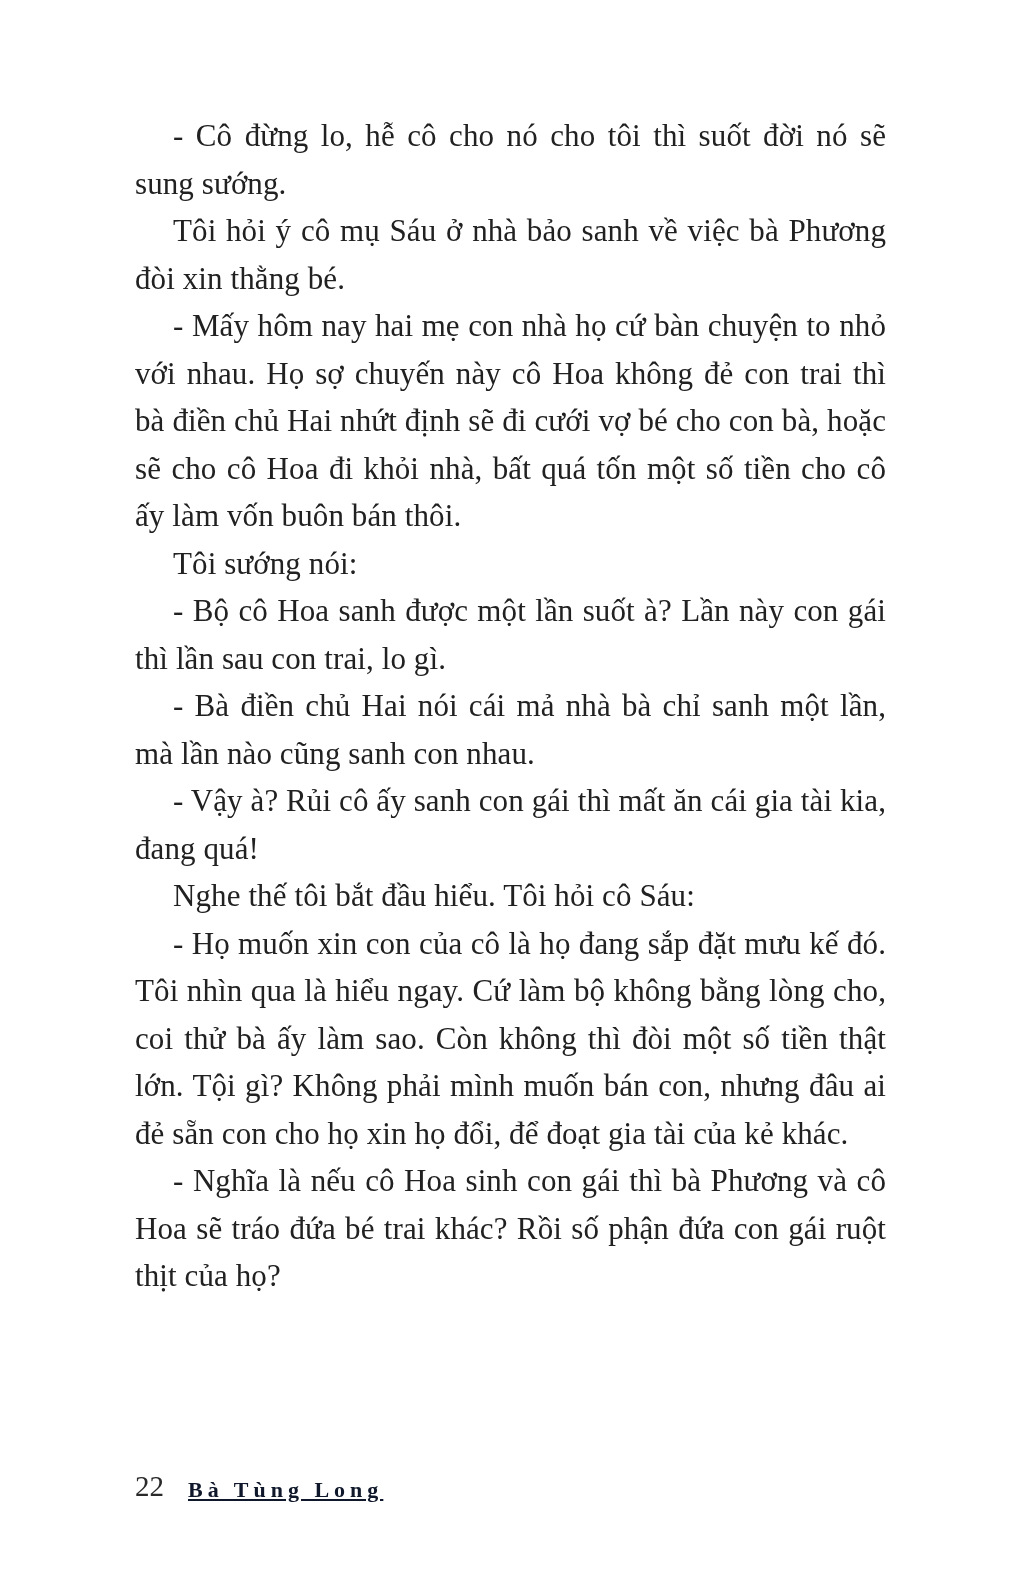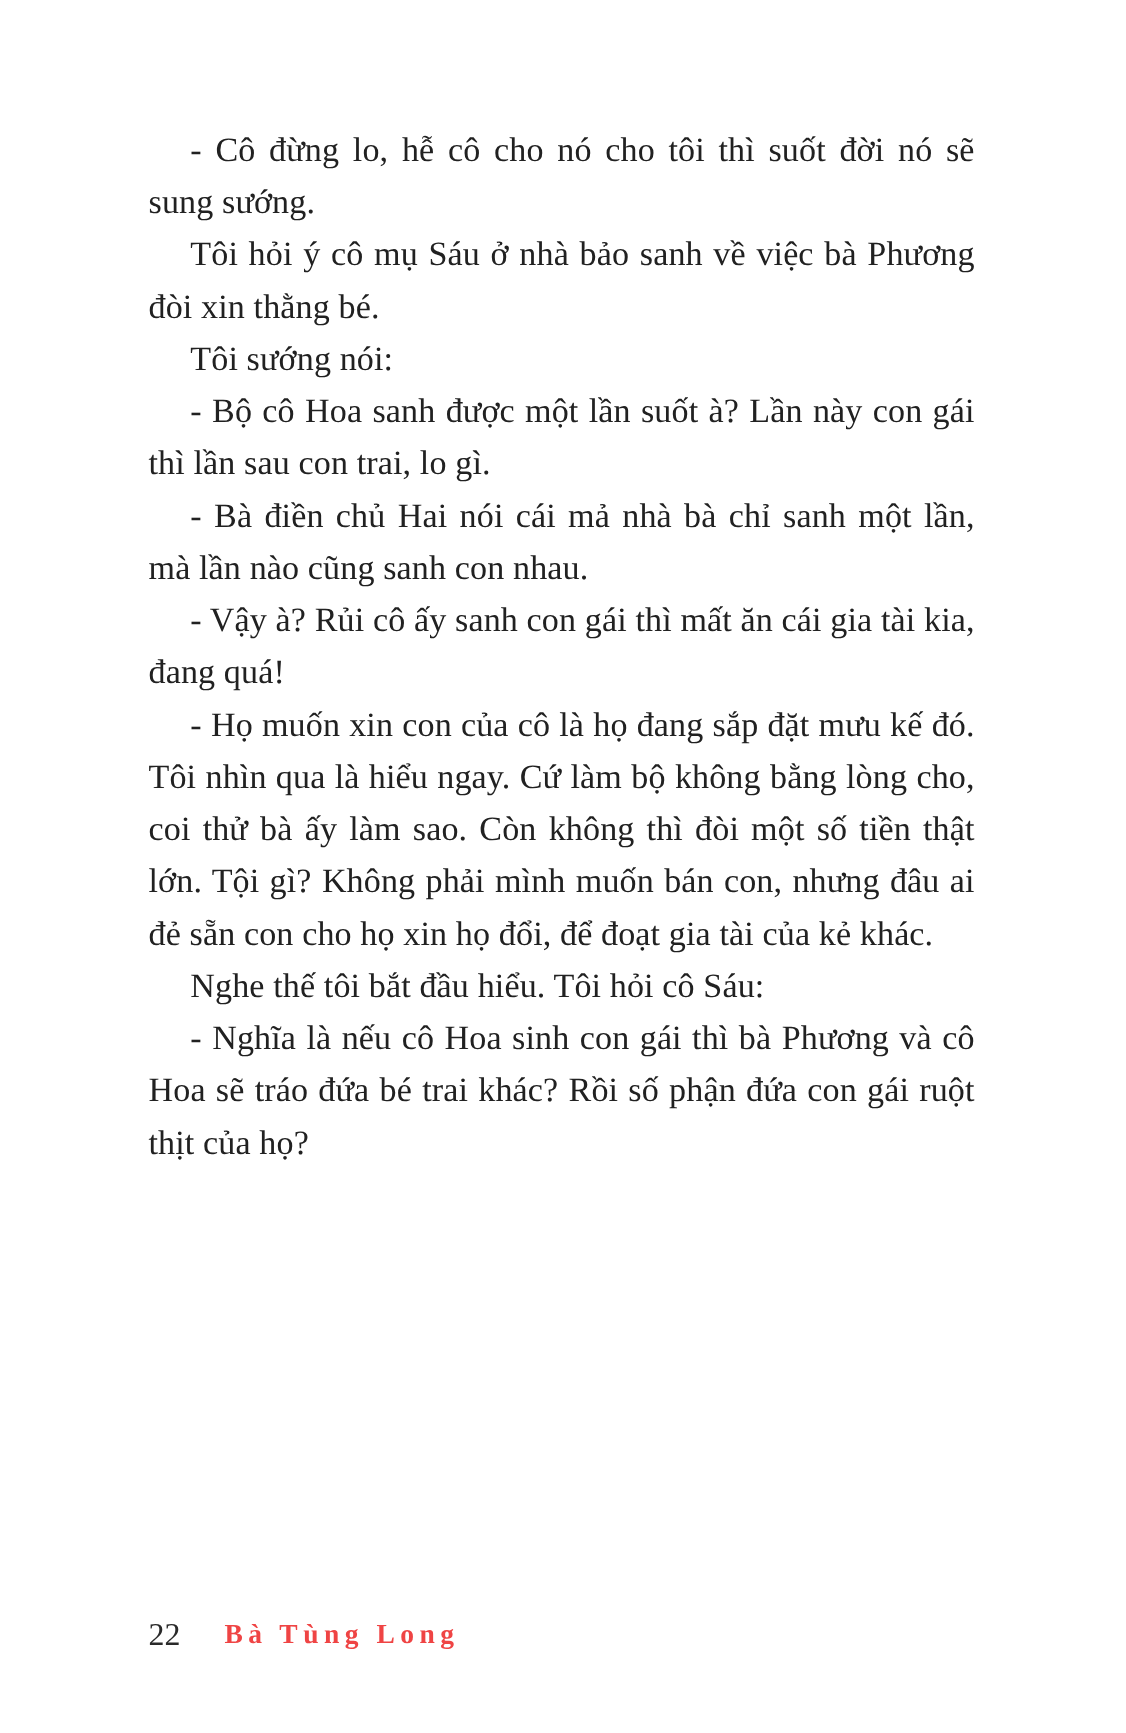--- a/index.html
+++ b/index.html
@@ -30,49 +30,51 @@
     line-height: 47.5px;
     text-align: justify;
     text-indent: 38px;
     letter-spacing: 0.1px;
   }
   .footer {
     position: absolute;
     left: 135px;
     bottom: 72px;
     display: flex;
-    align-items: center;
-    gap: 40px;
+    align-items: flex-end;
+    gap: 24px;
   }
   .page-number {
     font-size: 29px;
     font-weight: 400;
     color: #2a2a2a;
   }
   .book-title {
-    font-size: 25px;
+    font-size: 22px;
     font-weight: 700;
     letter-spacing: 5px;
-    color: #ef4444;
+    color: #0f172a;
+    text-decoration: underline;
   }
 </style>
 </head>
 <body>
 
 <div class="page">
 
   <div class="body-text">
     <p>- Cô đừng lo, hễ cô cho nó cho tôi thì suốt đời nó sẽ sung sướng.</p>
     <p>Tôi hỏi ý cô mụ Sáu ở nhà bảo sanh về việc bà Phương đòi xin thằng bé.</p>
+    <p>- Mấy hôm nay hai mẹ con nhà họ cứ bàn chuyện to nhỏ với nhau. Họ sợ chuyến này cô Hoa không đẻ con trai thì bà điền chủ Hai nhứt định sẽ đi cưới vợ bé cho con bà, hoặc sẽ cho cô Hoa đi khỏi nhà, bất quá tốn một số tiền cho cô ấy làm vốn buôn bán thôi.</p>
     <p>Tôi sướng nói:</p>
     <p>- Bộ cô Hoa sanh được một lần suốt à? Lần này con gái thì lần sau con trai, lo gì.</p>
     <p>- Bà điền chủ Hai nói cái mả nhà bà chỉ sanh một lần, mà lần nào cũng sanh con nhau.</p>
     <p>- Vậy à? Rủi cô ấy sanh con gái thì mất ăn cái gia tài kia, đang quá!</p>
+    <p>Nghe thế tôi bắt đầu hiểu. Tôi hỏi cô Sáu:</p>
     <p>- Họ muốn xin con của cô là họ đang sắp đặt mưu kế đó. Tôi nhìn qua là hiểu ngay. Cứ làm bộ không bằng lòng cho, coi thử bà ấy làm sao. Còn không thì đòi một số tiền thật lớn. Tội gì? Không phải mình muốn bán con, nhưng đâu ai đẻ sẵn con cho họ xin họ đổi, để đoạt gia tài của kẻ khác.</p>
-    <p>Nghe thế tôi bắt đầu hiểu. Tôi hỏi cô Sáu:</p>
     <p>- Nghĩa là nếu cô Hoa sinh con gái thì bà Phương và cô Hoa sẽ tráo đứa bé trai khác? Rồi số phận đứa con gái ruột thịt của họ?</p>
   </div>
 
   <div class="footer">
     <span class="page-number">22</span>
     <span class="book-title">Bà Tùng Long</span>
   </div>
 
 </div>
 

